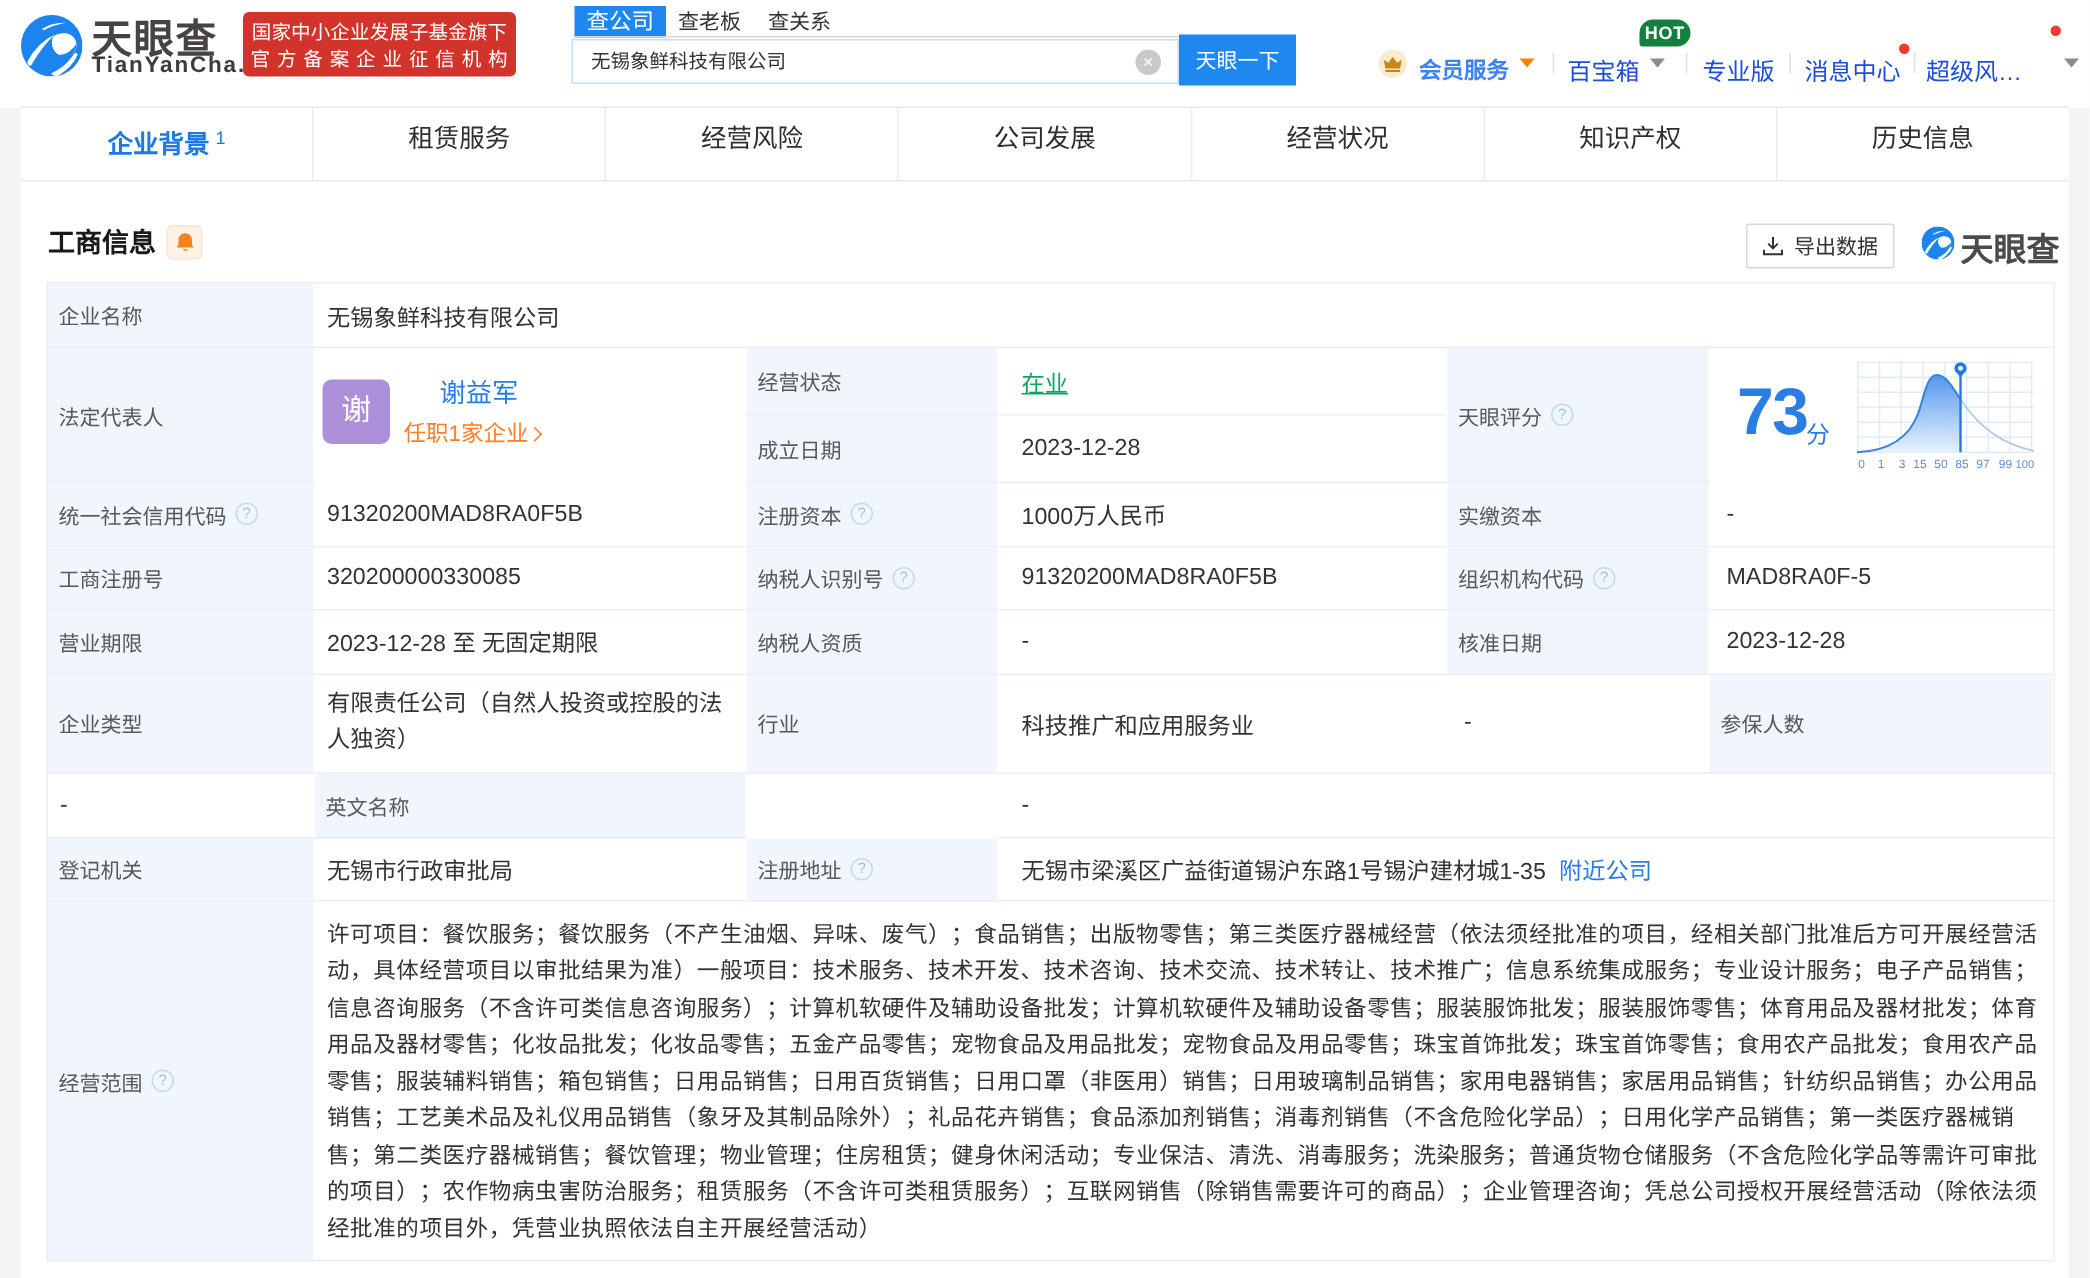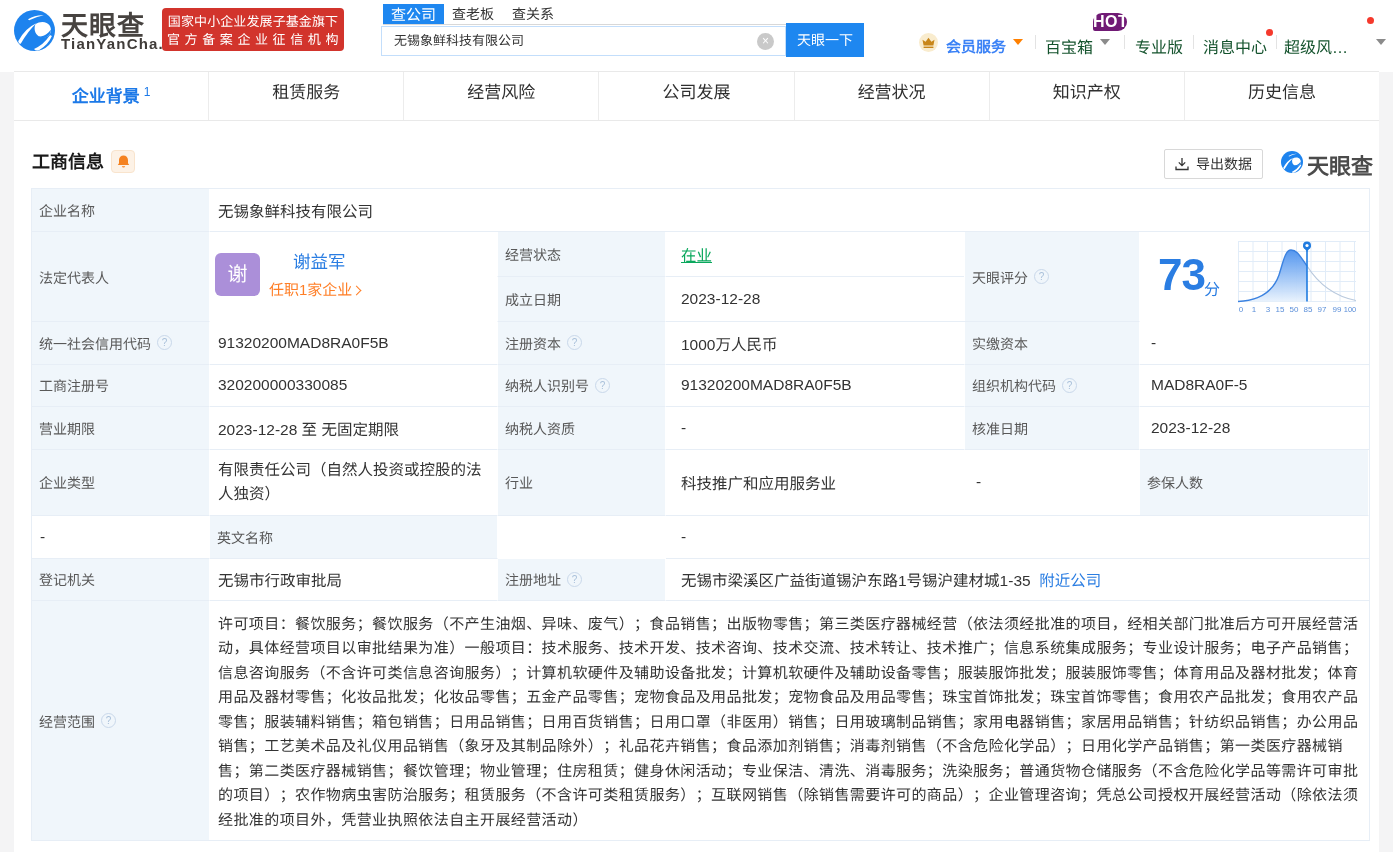--- a/index.html
+++ b/index.html
@@ -21,25 +21,25 @@
 
 #stabs { position:absolute; left:383px; top:4px; height:21px; }
 #stabs .st { display:inline-block; font-size:14px; line-height:21px; color:#333; vertical-align:top; margin-right:18px; }
 #stabs .st.on { background:#1e87f0; color:#fff; font-size:15px; padding:0 8px; margin-right:8px; }
 #stabs-line { position:absolute; left:383px; top:24px; width:403px; height:1px; background:#d8d8d8; }
 #sinput { position:absolute; left:381px; top:26px; width:405px; height:30px; border:1px solid #c3defb; background:#fff; font-size:13px; color:#333; line-height:28px; padding-left:12px; }
 #sclear { position:absolute; left:757px; top:33px; width:17px; height:17px; border-radius:50%; background:#c9c9c9; color:#fff; font-size:12px; line-height:16px; text-align:center; }
 #sbtn { position:absolute; left:786px; top:23px; width:78px; height:34px; background:#1e87f0; color:#fff; font-size:14px; text-align:center; line-height:34px; }
 
 
-.menu-t { position:absolute; top:34px; font-size:16px; color:#14532d; white-space:nowrap; }
+.menu-t { position:absolute; top:34px; font-size:16px; color:#1d4ed8; white-space:nowrap; }
 .crown-c { position:absolute; left:919px; top:33px; width:19px; height:19px; border-radius:50%; background:#f9ecce; }
 .caret { position:absolute; width:0; height:0; border-left:5px solid transparent; border-right:5px solid transparent; border-top:6px solid #8b8b8b; }
 .vdiv { position:absolute; top:35px; width:1px; height:14px; background:#e3e3e3; }
-#hot { position:absolute; left:1093px; top:13px; width:34px; height:18px; background:#701a75; border-radius:9px 9px 9px 2px; color:#fff; font-size:16px; font-weight:700; text-align:center; line-height:18px; letter-spacing:0.5px; }
+#hot { position:absolute; left:1093px; top:13px; width:34px; height:18px; background:#15803d; border-radius:9px 9px 9px 2px; color:#fff; font-size:12px; font-weight:700; text-align:center; line-height:18px; letter-spacing:0.5px; }
 .rdot { position:absolute; width:7px; height:7px; border-radius:50%; background:#f5392c; }
 
 
 #content { position:absolute; left:14px; top:71px; width:1365px; height:781px; background:#fff; }
 #tabbar { position:absolute; left:14px; top:71px; width:1365px; height:50px; background:#fff; border-top:1px solid #e9e9e9; border-bottom:1px solid #e9e9e9; display:flex; }
 #tabbar .tab { flex:1; text-align:center; line-height:41px; font-size:17px; color:#2f2f2f; border-left:1px solid #ececec; }
 #tabbar .tab:first-child { border-left:none; }
 #tabbar .tab.on { color:#1c79e8; font-weight:700; }
 #tabbar .sup { font-size:12px; font-weight:400; color:#1c79e8; vertical-align:6px; margin-left:4px; }
 

